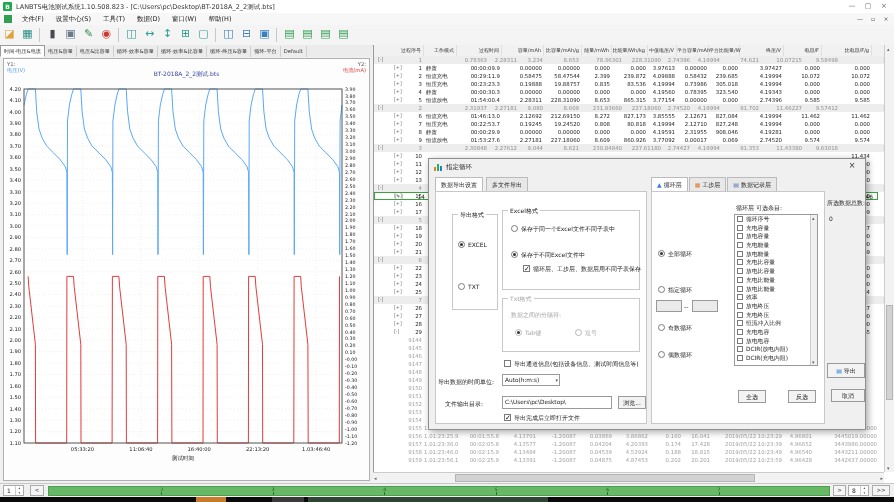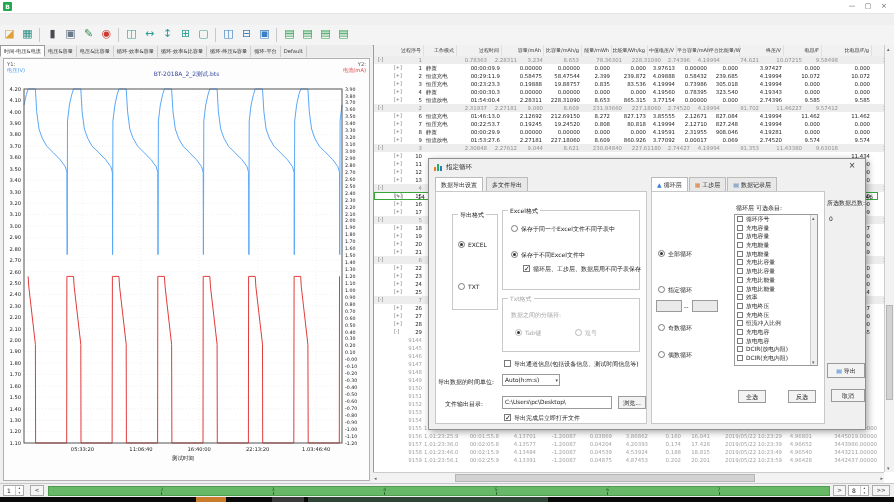--- a/index.html
+++ b/index.html
@@ -86,25 +86,33 @@
   .litem .ck{width:6px;height:6px;}
   .lsb{position:absolute;right:0;top:0;width:7px;height:100%;background:#f0f0f0;border-left:1px solid #ccc;box-sizing:border-box;}
 </style>
 </head>
 <body>
 
 <div class="window">
 
   <div class="titlebar">
     <div class="appicon">B</div>
+    <div class="apptitle">LANBTS电池测试系统1.10.508.823 - [C:\Users\pc\Desktop\BT-2018A_2_2测试.bts]</div>
     <span class="wctl" style="right:34px;">—</span>
     <span class="wctl" style="right:18px;">▢</span>
     <span class="wctl" style="right:2px;">×</span>
   </div>
 
+  <div class="menubar">
+    <span class="mdiicon"></span>
+    <span id="menu-items"><span class="menuitem">文件(F)</span><span class="menuitem">设置中心(S)</span><span class="menuitem">工具(T)</span><span class="menuitem">数据(D)</span><span class="menuitem">窗口(W)</span><span class="menuitem">帮助(H)</span></span>
+    <span class="mdictl" style="right:28px;">—</span>
+    <span class="mdictl" style="right:15px;">▫</span>
+    <span class="mdictl" style="right:2px;">×</span>
+  </div>
 
   <div class="toolbar" id="toolbar"><span class="tbtn" style="color: rgb(223, 162, 59);">◪</span><span class="tbtn" style="color: rgb(46, 143, 134);">▦</span><span class="tsep"></span><span class="tbtn" style="color: rgb(74, 74, 85);">▮</span><span class="tbtn" style="color: rgb(106, 122, 138);">▣</span><span class="tbtn" style="color: rgb(63, 143, 95);">✎</span><span class="tbtn" style="color: rgb(204, 59, 51);">◉</span><span class="tsep"></span><span class="tbtn" style="color: rgb(46, 158, 143);">◫</span><span class="tbtn" style="color: rgb(46, 158, 143);">↔</span><span class="tbtn" style="color: rgb(46, 158, 143);">↕</span><span class="tbtn" style="color: rgb(46, 158, 143);">⊞</span><span class="tbtn" style="color: rgb(46, 158, 143);">▢</span><span class="tsep"></span><span class="tbtn" style="color: rgb(58, 127, 191);">◫</span><span class="tbtn" style="color: rgb(58, 127, 191);">⊟</span><span class="tbtn" style="color: rgb(58, 127, 191);">▣</span><span class="tsep"></span><span class="tbtn" style="color: rgb(47, 159, 82);">▤</span><span class="tbtn" style="color: rgb(47, 159, 82);">▤</span><span class="tbtn" style="color: rgb(47, 159, 82);">▤</span><span class="tbtn" style="color: rgb(47, 159, 82);">▤</span></div>
 
   <div class="tabstrip" id="tabstrip"><span class="ctab on">时间-电压&amp;电流</span><span class="ctab">电压&amp;容量</span><span class="ctab">电压&amp;比容量</span><span class="ctab">循环-效率&amp;容量</span><span class="ctab">循环-效率&amp;比容量</span><span class="ctab">循环-终压&amp;容量</span><span class="ctab">循环-平台</span><span class="ctab">Default</span></div>
 
   <div class="leftpanel">
     <div class="chartcard">
       <div class="ylab" style="left:3px;color:#555;">
         <div>Y1:</div>
         <div style="color:#4a9af5;">电压(V)</div>

